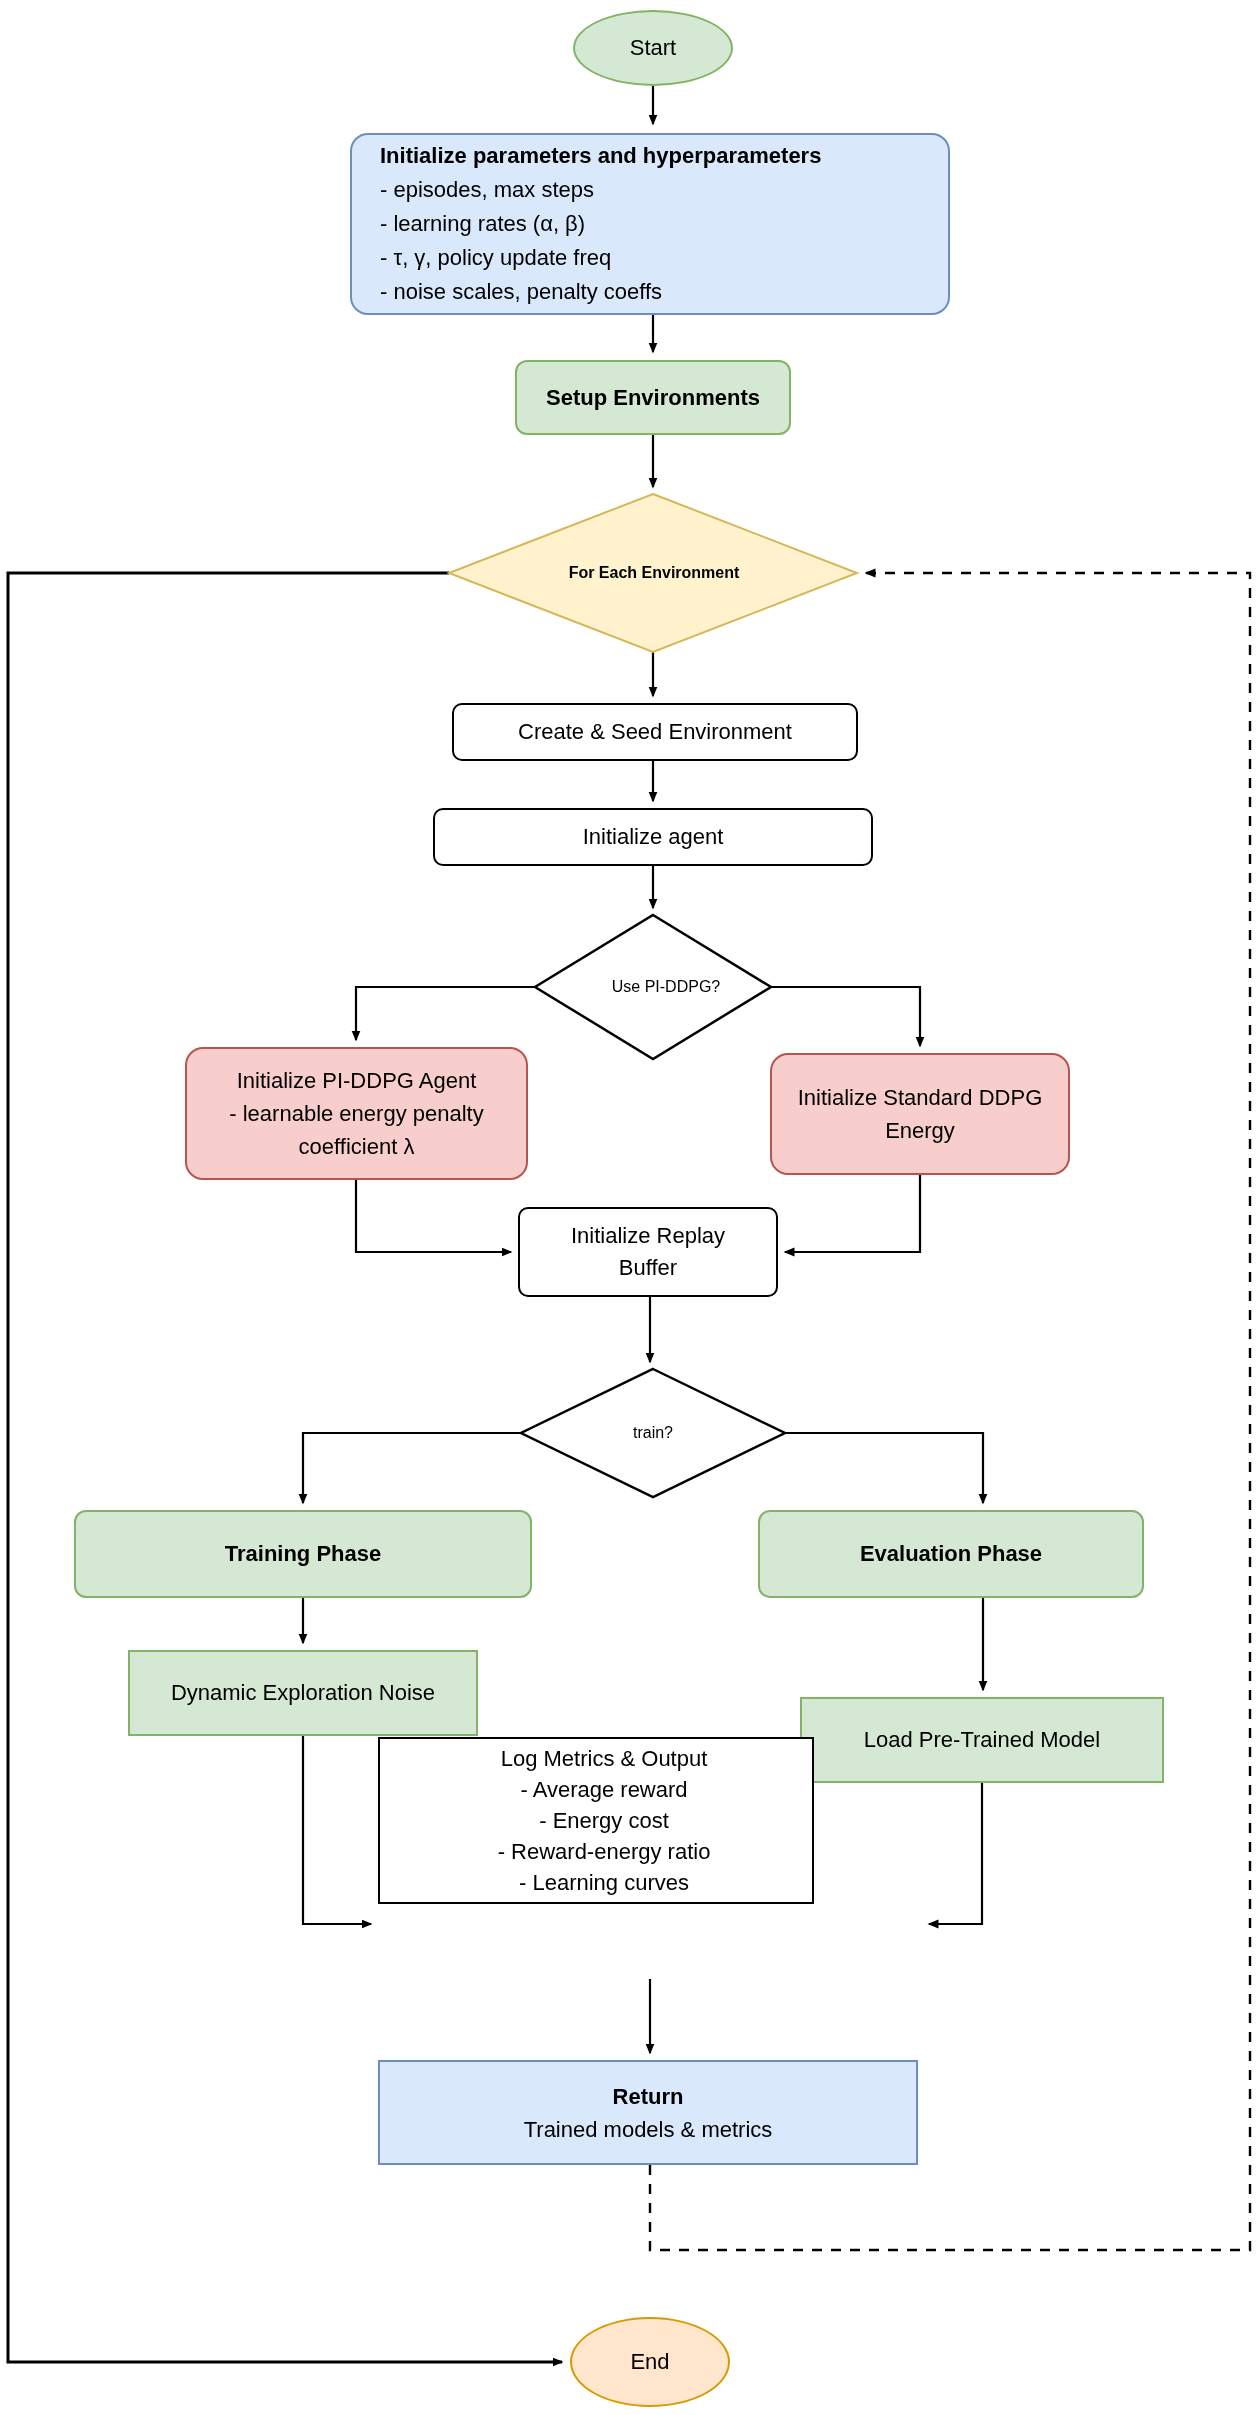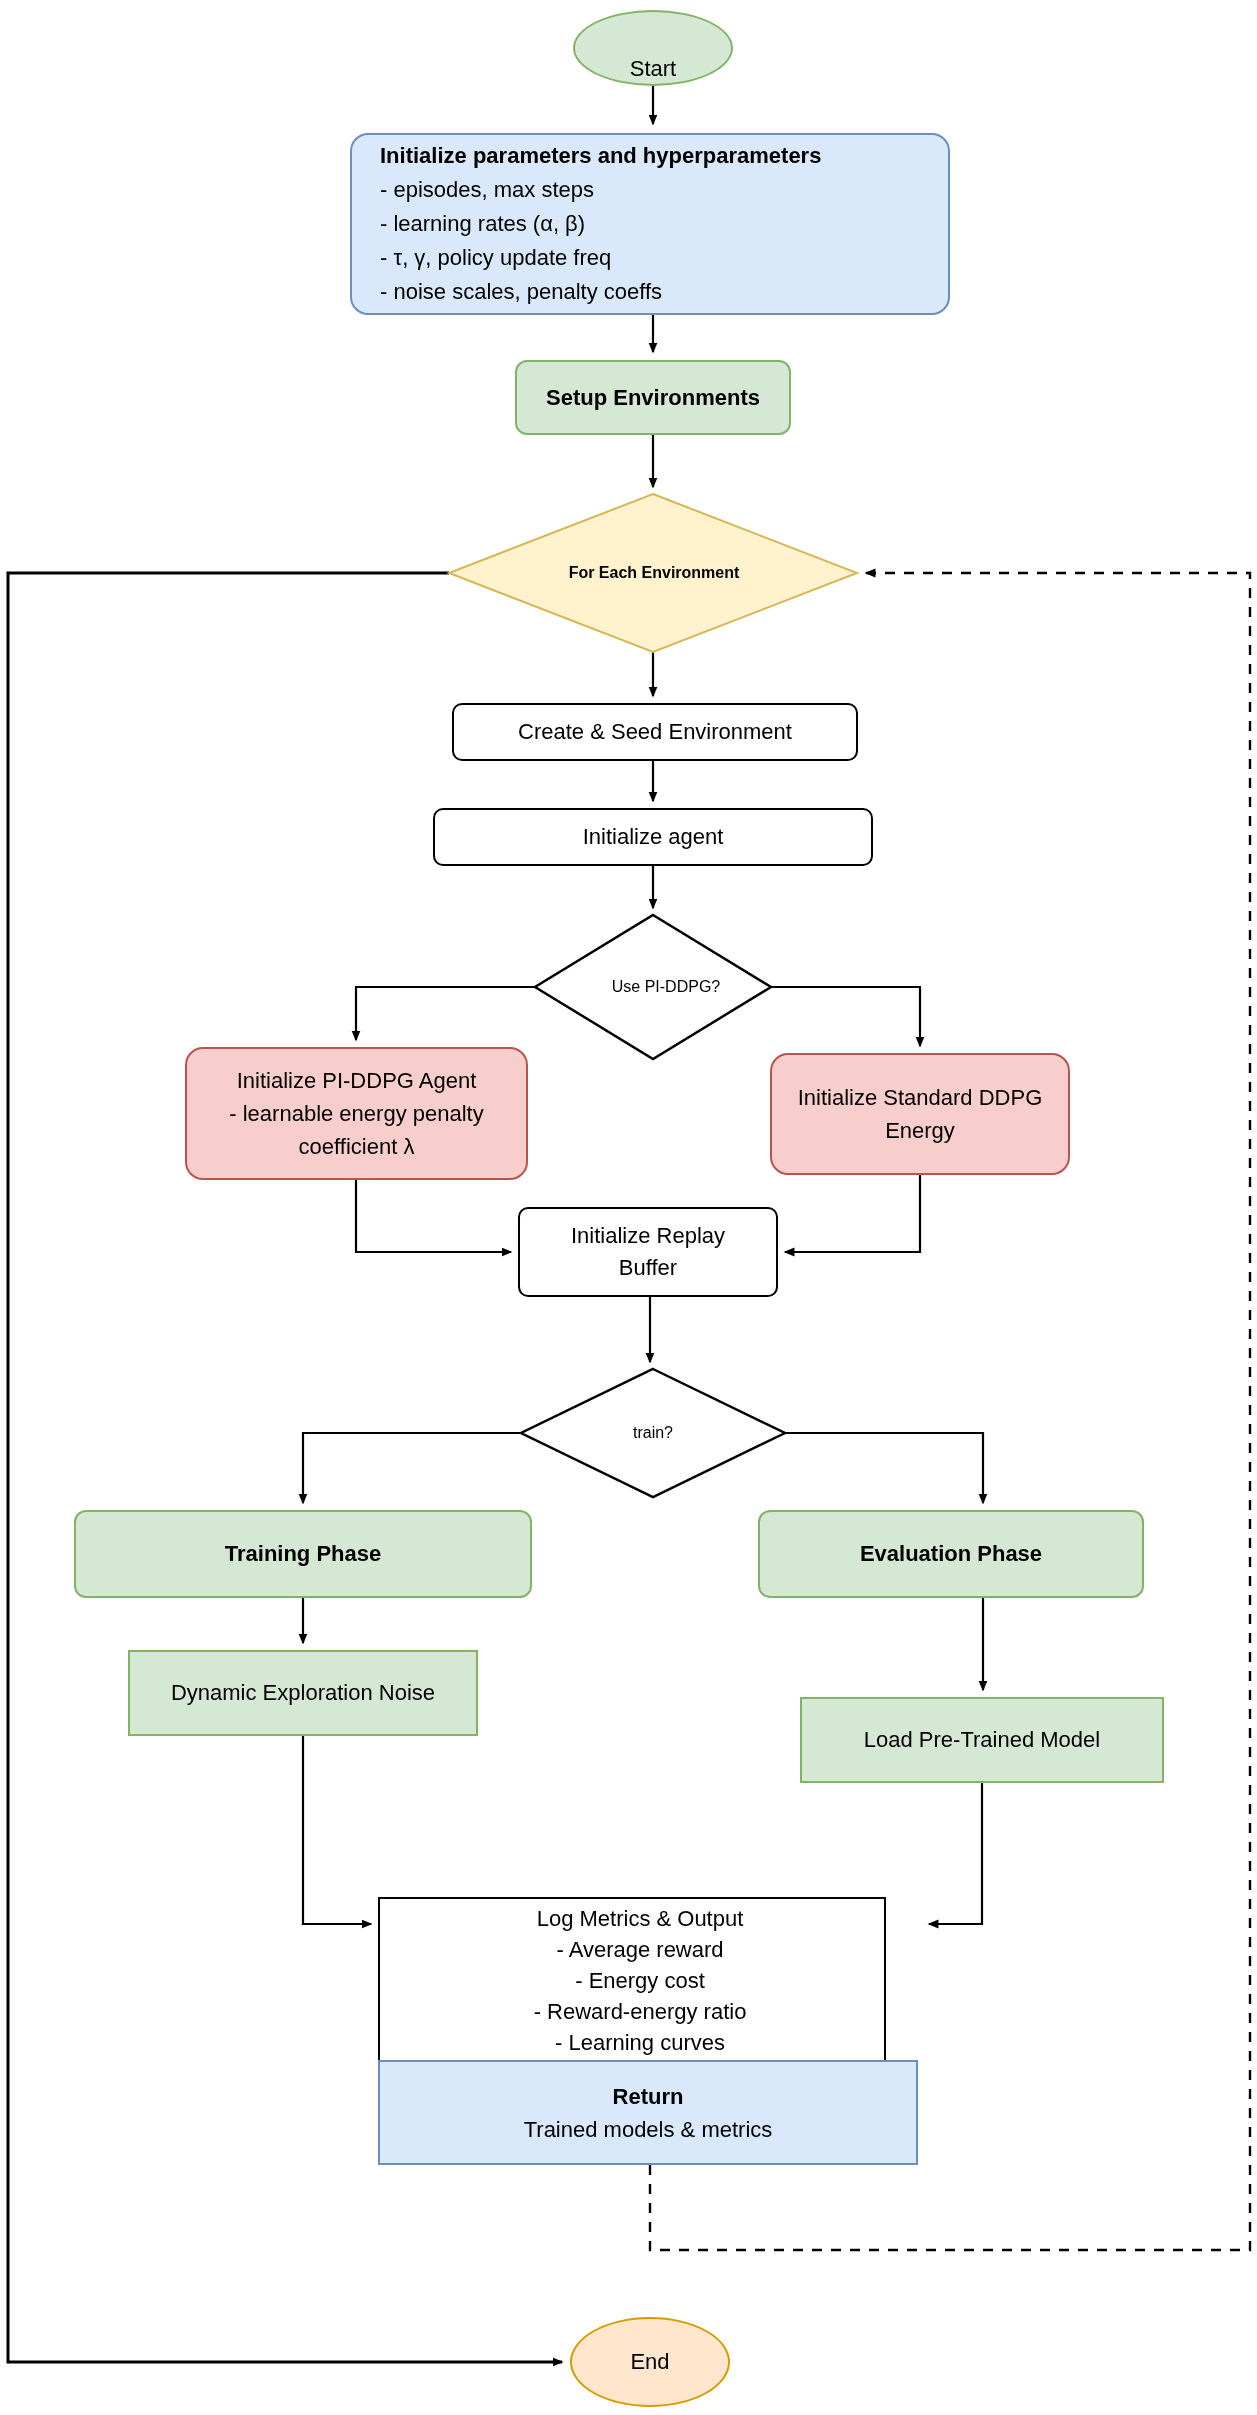--- a/index.html
+++ b/index.html
@@ -60,21 +60,21 @@
 
     <path d="M650,2165 L650,2250 L1250,2250 L1250,573 L866,573" fill="none" stroke="#000" stroke-width="2.4" stroke-dasharray="10 9" marker-end="url(#arw)"></path>
 
     <path d="M449,573 L8,573 L8,2362 L562,2362" fill="none" stroke="#000" stroke-width="3" marker-end="url(#arw)"></path>
 
     <polygon points="653,494 857,573 653,652 449,573" fill="#fff2cc" stroke="#d6b656" stroke-width="2"></polygon>
     <polygon points="653,915 771,987 653,1059 535,987" fill="#ffffff" stroke="#000000" stroke-width="2.5"></polygon>
     <polygon points="653,1369 785,1433 653,1497 521,1433" fill="#ffffff" stroke="#000000" stroke-width="2.5"></polygon>
   </svg>
 
-  <div class="node ellipse green" style="left:573px;top:10px;width:160px;height:76px;justify-content:flex-end;">
+  <div class="node ellipse green" style="left:573px;top:10px;width:160px;height:76px;">
     <span>Start</span>
   </div>
 
   <div class="node blue-r left-block" style="left:350px;top:133px;width:600px;height:182px;border-radius:18px;line-height:34px;">
     <div class="bold">Initialize parameters and hyperparameters</div>
     <div>- episodes, max steps</div>
     <div>- learning rates (α, β)</div>
     <div>- τ, γ, policy update freq</div>
     <div>- noise scales, penalty coeffs</div>
   </div>
@@ -126,21 +126,21 @@
   </div>
 
   <div class="node green-sq" style="left:128px;top:1650px;width:350px;height:86px;">
     <span>Dynamic Exploration Noise</span>
   </div>
 
   <div class="node green-sq" style="left:800px;top:1697px;width:364px;height:86px;">
     <span>Load Pre-Trained Model</span>
   </div>
 
-  <div class="node plain" style="left:378px;top:1897px;width:508px;height:167px;line-height:31px;padding-left:16px;">
+  <div class="node plain" style="left:378px;top:1737px;width:436px;height:167px;line-height:31px;padding-left:16px;">
     <div>Log Metrics &amp; Output</div>
     <div>- Average reward</div>
     <div>- Energy cost</div>
     <div>- Reward-energy ratio</div>
     <div>- Learning curves</div>
   </div>
 
   <div class="node blue-sq" style="left:378px;top:2060px;width:540px;height:105px;line-height:33px;">
     <div class="bold">Return</div>
     <div>Trained models &amp; metrics</div>

